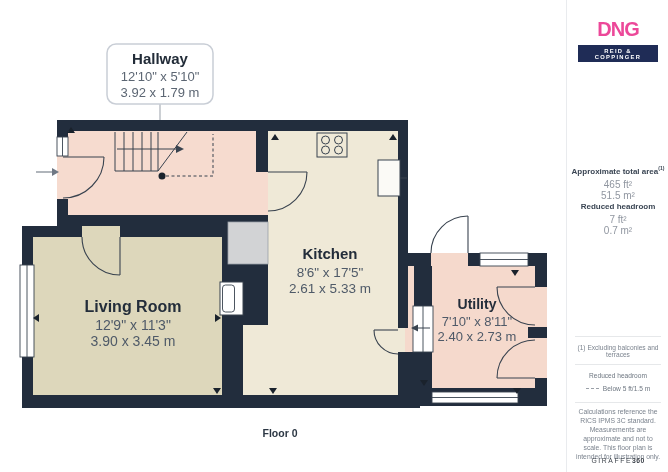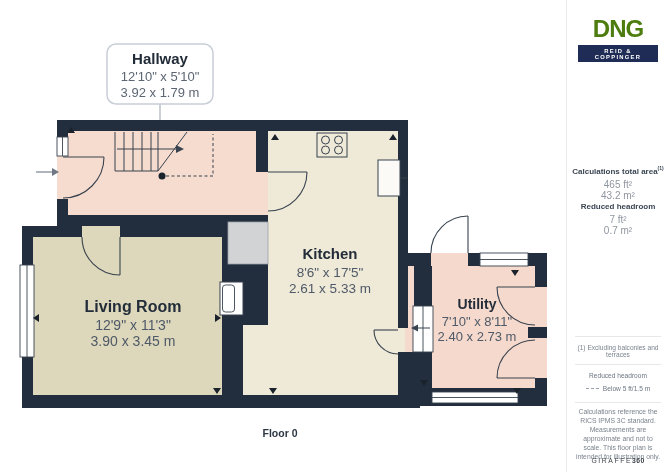--- a/index.html
+++ b/index.html
@@ -3,21 +3,21 @@
 <meta charset="utf-8">
 <style>
   html,body{margin:0;padding:0;background:#ffffff;}
   body{font-family:"Liberation Sans",sans-serif;}
   #stage{position:relative;width:668px;height:472px;background:#ffffff;overflow:hidden;}
   #plan{position:absolute;left:0;top:0;}
 
   
   #sidebar{position:absolute;left:566px;top:0;width:102px;height:472px;background:#ffffff;border-left:1px solid #e9ebee;}
   .brand{position:absolute;top:14px;left:0;width:100%;text-align:center;}
-  .brand-name{font-size:24px;font-weight:700;letter-spacing:-1px;color:#4d7c0f;line-height:30px;}
+  .brand-name{font-size:20px;font-weight:700;letter-spacing:-1px;color:#ec4899;line-height:30px;}
   .brand-tagline{display:inline-block;margin-top:1px;background:#1f2c56;color:#ffffff;font-size:5.8px;font-weight:700;letter-spacing:1.3px;padding:3px 6px 2px 6px;width:68px;}
   .area-block{position:absolute;top:165px;left:0;width:100%;text-align:center;}
   .side-title{font-size:8px;font-weight:700;color:#3b4654;margin:0 0 3px 0;}
   .side-title sup{font-size:5px;}
   .side-val{font-size:10px;color:#9096a0;line-height:11px;}
   .rh-block{position:absolute;top:202px;left:0;width:100%;text-align:center;}
   .divider{position:absolute;left:8px;right:8px;height:0;border-top:1px solid #e6e8ea;}
   .footnote{position:absolute;top:344px;left:4px;right:4px;text-align:center;font-size:6.6px;color:#7b838e;}
   .legend-title{position:absolute;top:372px;left:0;width:100%;text-align:center;font-size:6.6px;color:#6d7680;}
   .legend-row{position:absolute;top:385px;left:0;width:100%;text-align:center;font-size:6.6px;color:#6d7680;}
@@ -188,23 +188,23 @@
     <text x="280" y="437" text-anchor="middle" font-size="10.5" font-weight="bold" fill="#2c3744">Floor 0</text>
   </svg>
 
   <div id="sidebar">
     <div class="brand">
       <div class="brand-name">DNG</div>
       <div class="brand-tagline">REID &amp; COPPINGER</div>
     </div>
 
     <div class="area-block">
-      <div class="side-title"><span>Calculations total area</span><sup>(1)</sup></div>
+      <div class="side-title"><span>Approximate total area</span><sup>(1)</sup></div>
       <div class="side-val">465 ft²</div>
-      <div class="side-val">43.2 m²</div>
+      <div class="side-val">51.5 m²</div>
     </div>
 
     <div class="rh-block">
       <div class="side-title">Reduced headroom</div>
       <div class="side-val">7 ft²</div>
       <div class="side-val">0.7 m²</div>
     </div>
 
     <div class="divider" style="top:336px"></div>
     <div class="footnote">(1) Excluding balconies and terraces</div>

